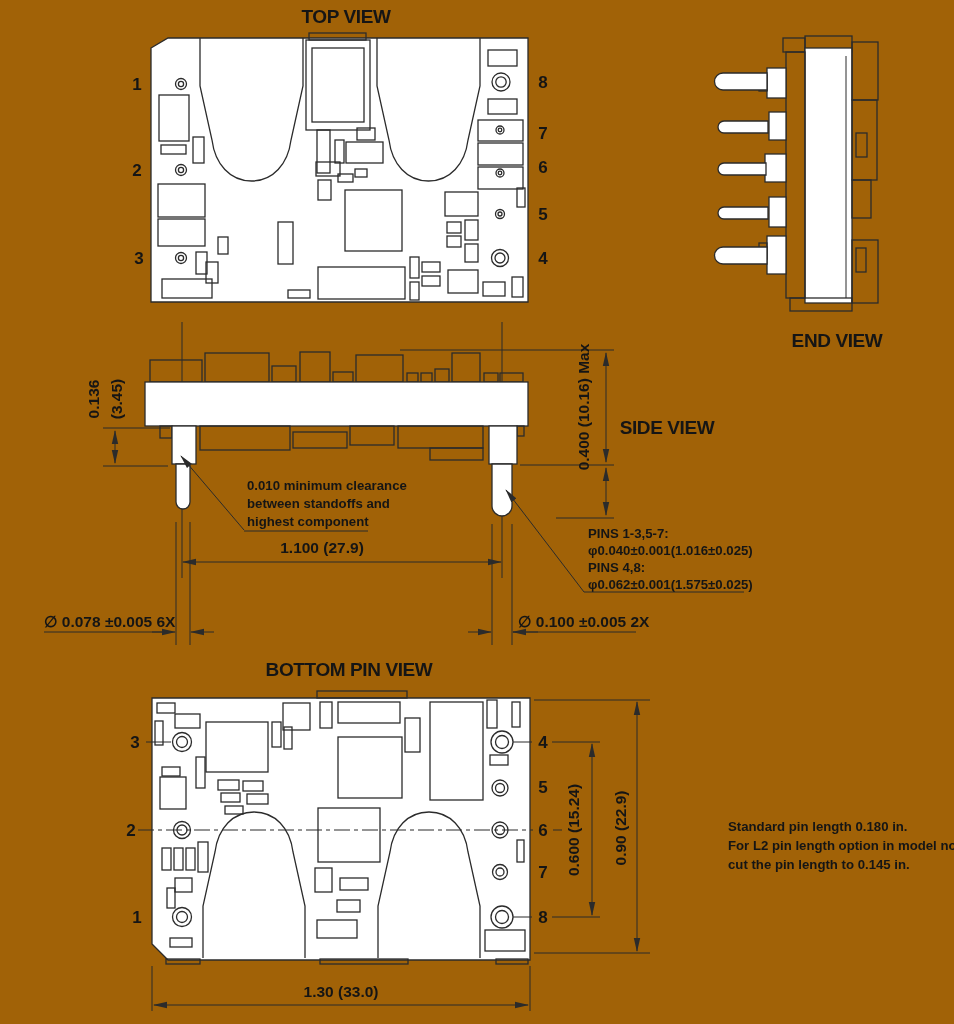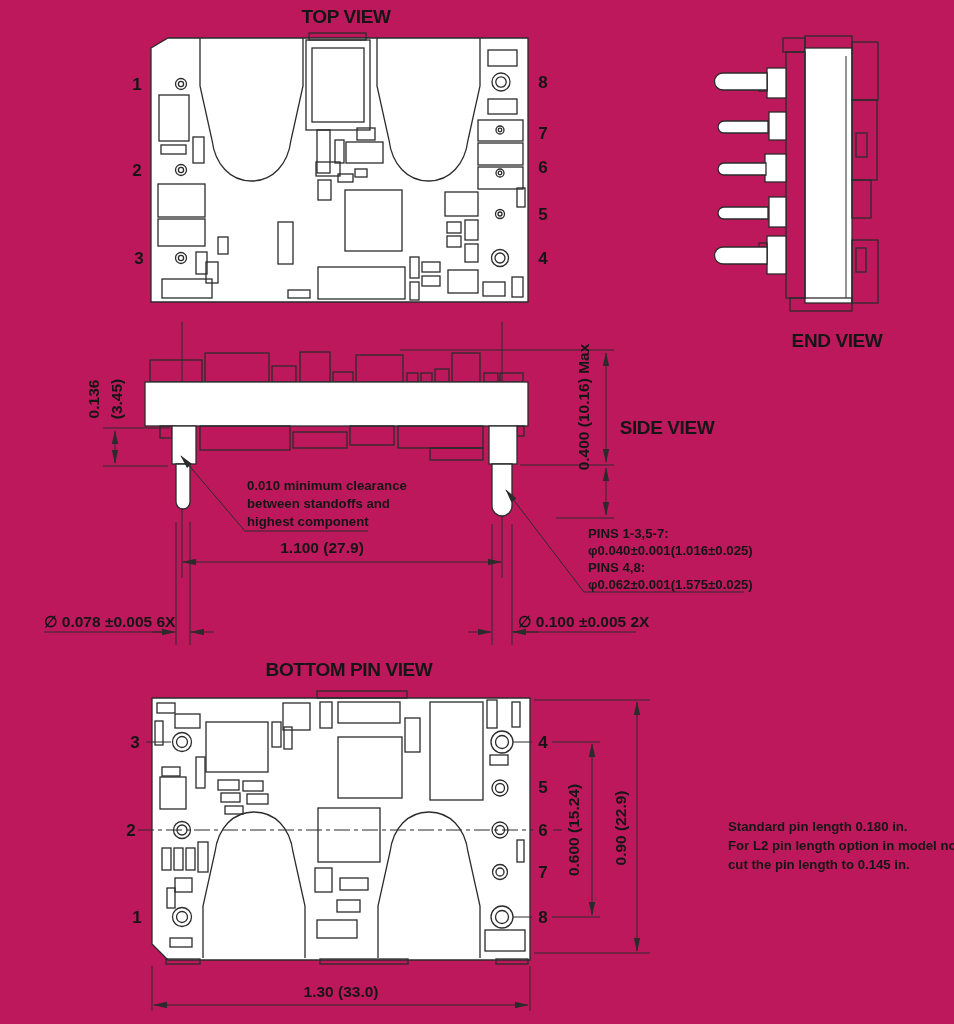--- a/index.html
+++ b/index.html
@@ -1,16 +1,16 @@
 <!DOCTYPE html>
 <html><head>
 <meta charset="utf-8">
 <style>
   html,body { margin:0; padding:0; background:#ffffff; }
-  #stage { position:relative; width:954px; height:1024px; background:#be185d; overflow:hidden; }
+  #stage { position:relative; width:954px; height:1024px; background:#a16207; overflow:hidden; }
   svg { display:block; }
   svg text { font-family:"Liberation Sans", sans-serif; fill:#151515; }
   .t-title { font-size:19px; font-weight:bold; letter-spacing:-0.4px; }
   .t-pin   { font-size:17px; font-weight:bold; }
   .t-dim   { font-size:15.5px; font-weight:bold; }
   .t-note  { font-size:13.2px; font-weight:bold; }
   .ln  { fill:none; stroke:#2b2b2b; stroke-width:1.3; stroke-linejoin:miter; }
   .lnw { fill:#ffffff; stroke:#2b2b2b; stroke-width:1.3; stroke-linejoin:miter; }
   .dim { fill:none; stroke:#2b2b2b; stroke-width:1; }
   .cl  { fill:none; stroke:#2b2b2b; stroke-width:1; stroke-dasharray:16 4 4 4; }

